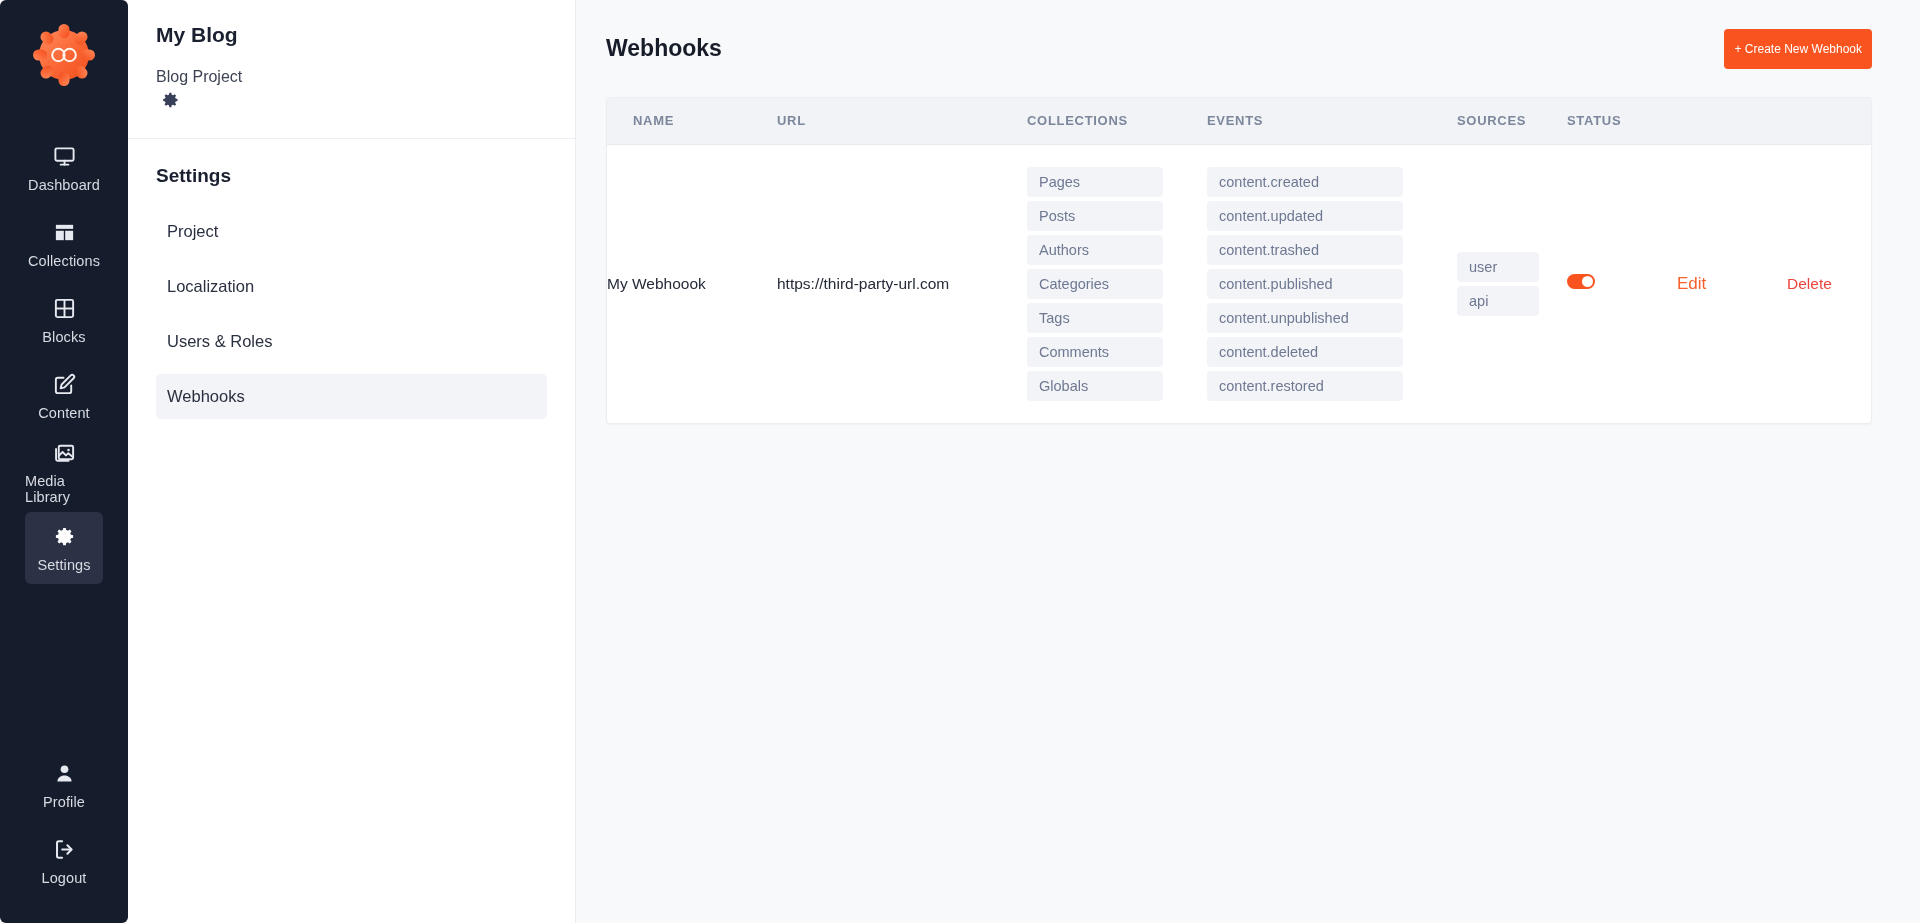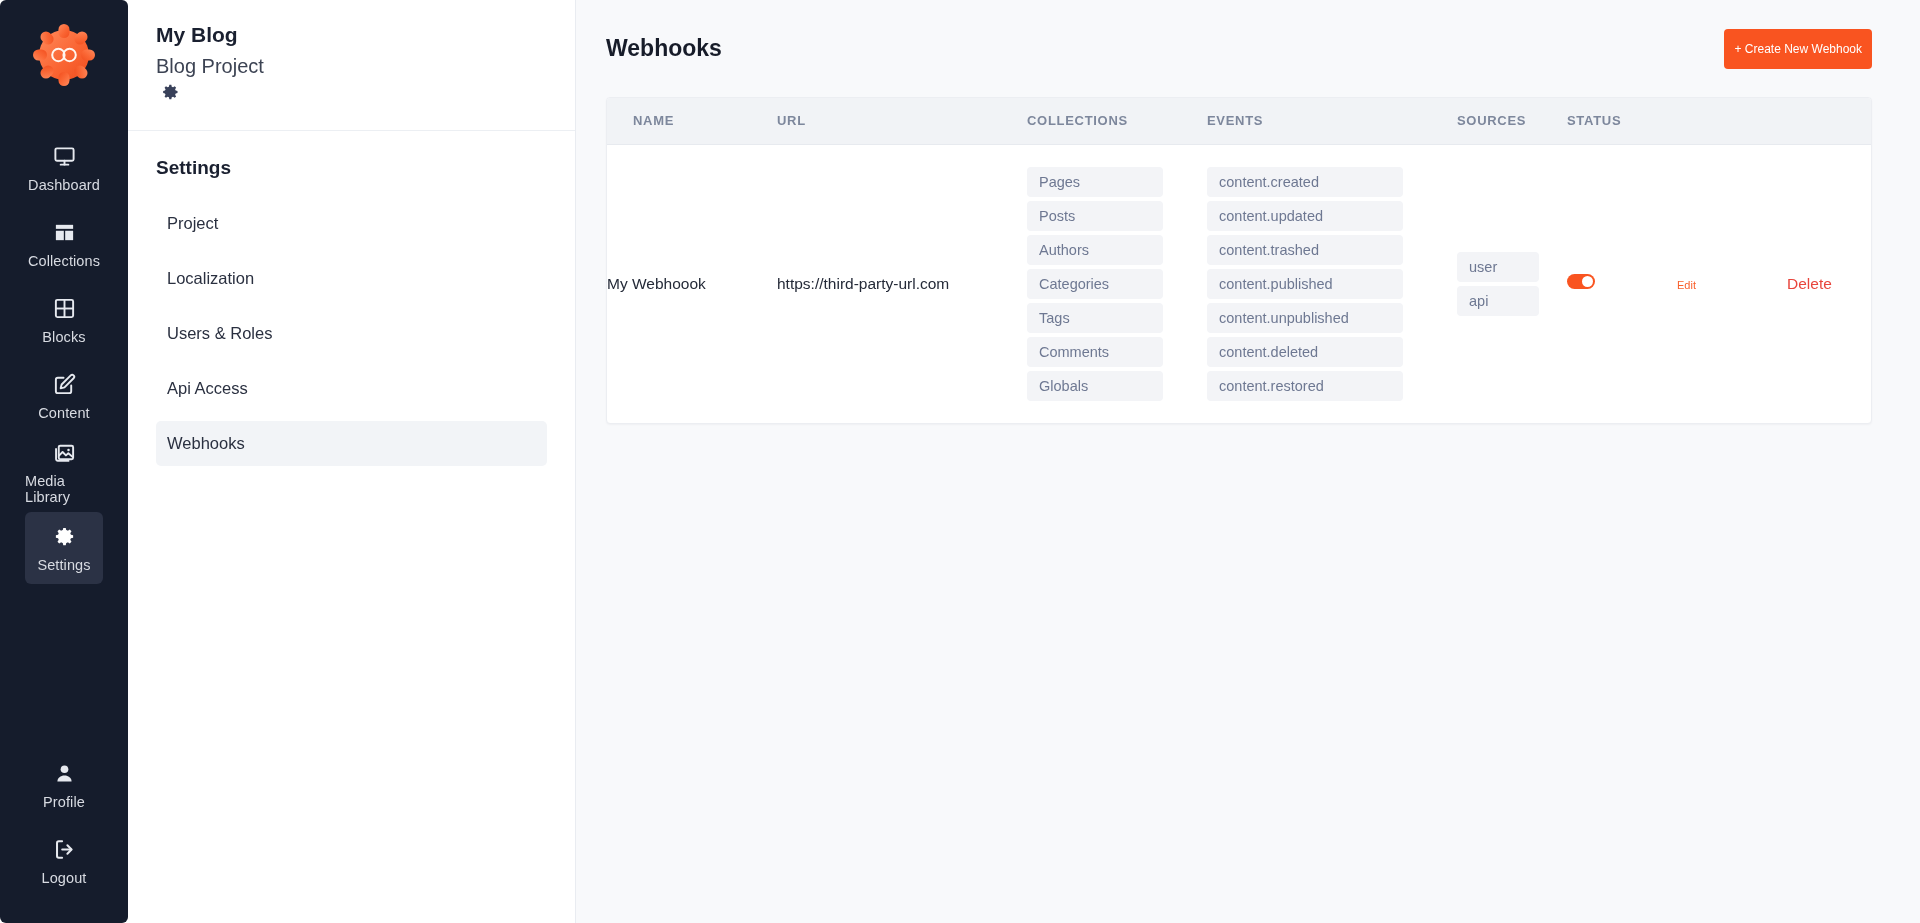--- a/index.html
+++ b/index.html
@@ -41,21 +41,21 @@
     background: #ffffff;
     border-right: 1px solid #e9ecf1;
     display: flex; flex-direction: column;
   }
   .subnav-head {
     padding: 22px 28px 20px 28px;
     border-bottom: 1px solid #eceff3;
     display: flex; align-items: flex-start; justify-content: space-between; flex-direction: column;
   }
   .sn-title { font-size: 21px; font-weight: 700; color: #1a2030; line-height: 1.25; }
-  .sn-sub { font-size: 20px; color: #3c4353; margin-top: 7px; }
+  .sn-sub { font-size: 16px; color: #3c4353; margin-top: 20px; }
   .sn-gear { cursor: pointer; padding: 4px; }
   .subnav-section { padding: 26px 28px 0 28px; }
   .sn-section-title { font-size: 19px; font-weight: 700; color: #1a2030; margin-bottom: 22px; }
   .sn-list { display:flex; flex-direction: column; }
   .sn-item {
     padding: 13px 11px; border-radius: 5px; font-size: 16.5px;
     color: #2a3040; cursor: pointer; margin-bottom: 10px;
   }
   .sn-item.active { background: #f2f4f7; }
 
@@ -107,21 +107,21 @@
   .tag.tiny { width: 82px; }
 
   .toggle {
     width: 28px; height: 15px; border-radius: 9px; background: #f95420;
     position: relative; cursor: pointer; display: inline-block;
   }
   .toggle .knob {
     position: absolute; right: 2px; top: 2px;
     width: 11px; height: 11px; border-radius: 50%; background: #ffffff;
   }
-  .link-edit { color: #f95f2c; font-size: 11px; cursor: pointer; }
+  .link-edit { color: #f95f2c; font-size: 17px; cursor: pointer; }
   .link-del  { color: #e8453c; font-size: 15.5px; cursor: pointer; }
 </style>
 </head>
 <body>
 
 <div class="app">
 
   <div class="rail">
 
     <div class="logo">
@@ -264,21 +264,20 @@
         </span>
       </div>
     </div>
 
     <div class="subnav-section">
       <div class="sn-section-title">Settings</div>
       <div class="sn-list">
         <div class="sn-item">Project</div>
         <div class="sn-item">Localization</div>
         <div class="sn-item">Users &amp; Roles</div>
-        <div class="sn-item">Api Access</div>
         <div class="sn-item active">Webhooks</div>
       </div>
     </div>
   </div>
 
   <div class="main">
 
     <div class="main-head">
       <div class="page-title">Webhooks</div>
       <button class="btn-primary">+ Create New Webhook</button>

